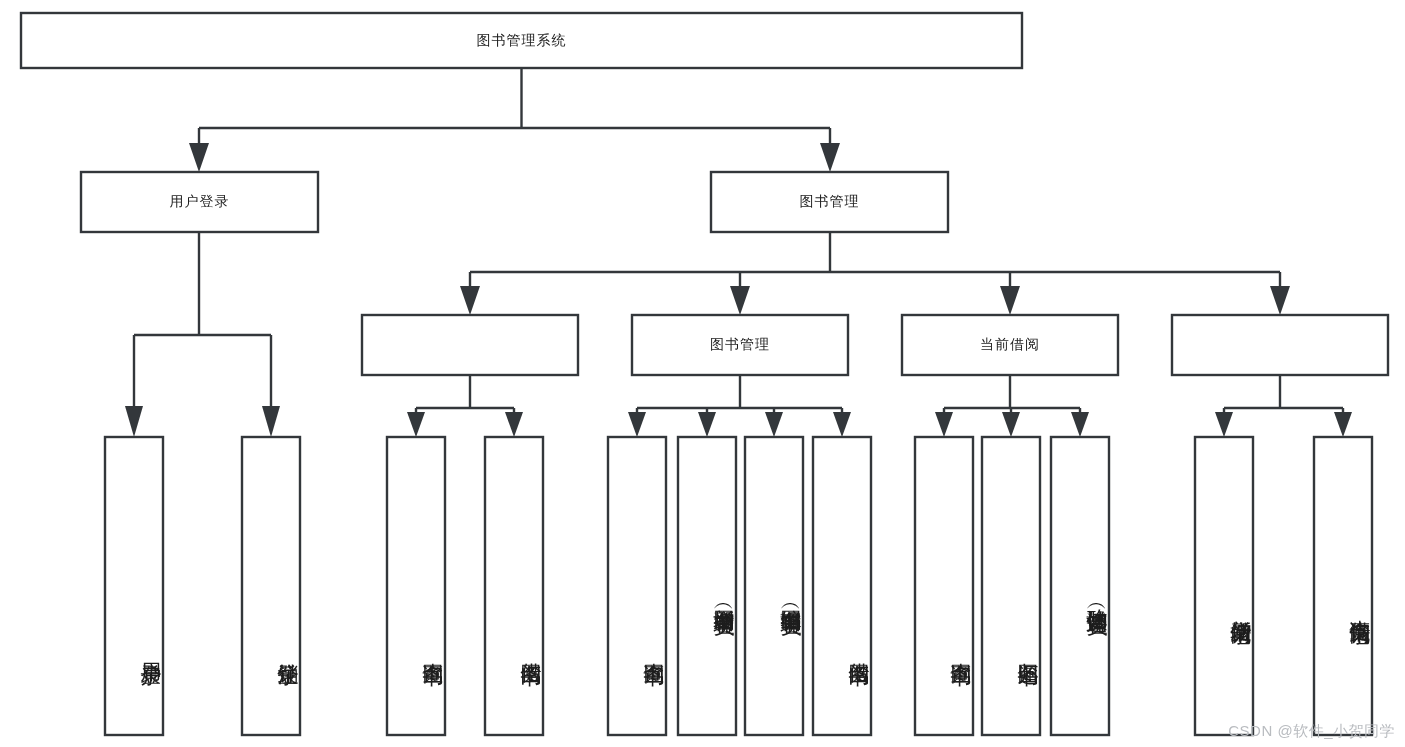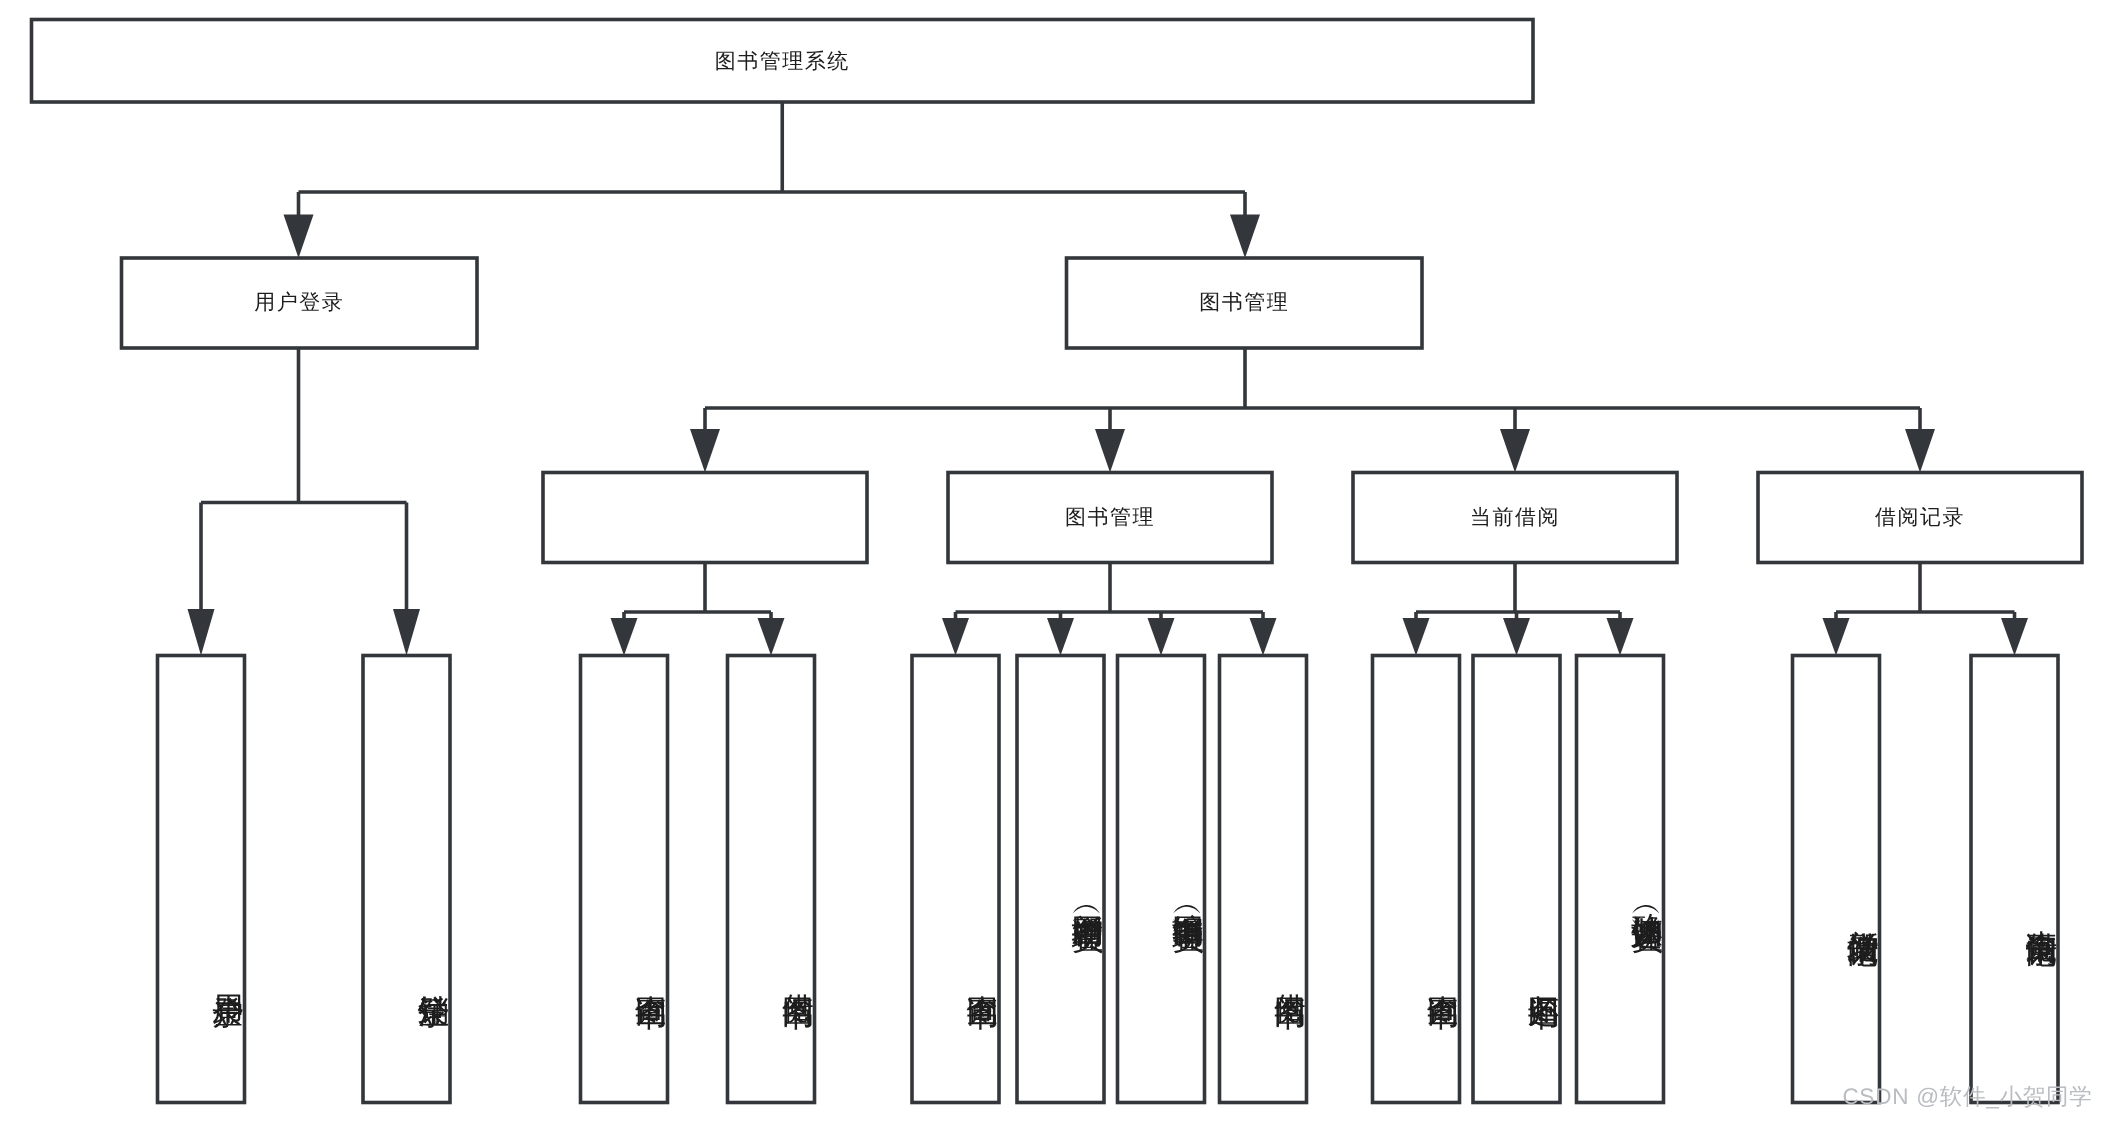--- a/index.html
+++ b/index.html
@@ -180,21 +180,20 @@
     </g>
   </svg>
 
   <div class="hlabel-wrap" style="left:21px; top:13px; width:1001px; height:55px;">图书管理系统</div>
 
   <div class="hlabel-wrap" style="left:81px; top:172px; width:237px; height:60px;">用户登录</div>
   <div class="hlabel-wrap" style="left:711px; top:172px; width:237px; height:60px;">图书管理</div>
 
   <div class="hlabel-wrap" style="left:632px; top:315px; width:216px; height:60px;">图书管理</div>
   <div class="hlabel-wrap" style="left:902px; top:315px; width:216px; height:60px;">当前借阅</div>
-  <div class="hlabel-wrap" style="left:1172px; top:315px; width:216px; height:60px;">借阅记录</div>
 
   <div class="vlabel-wrap" style="left:105px; top:437px; width:58px; height:298px; padding-top:62px;">用户登录</div>
   <div class="vlabel-wrap" style="left:242px; top:437px; width:58px; height:298px; padding-top:62px;">注销登录</div>
 
   <div class="vlabel-wrap" style="left:387px; top:437px; width:58px; height:298px; padding-top:62px;">查询图书</div>
   <div class="vlabel-wrap" style="left:485px; top:437px; width:58px; height:298px; padding-top:62px;">借阅图书</div>
 
   <div class="vlabel-wrap" style="left:608px; top:437px; width:58px; height:298px; padding-top:62px;">查询图书</div>
   <div class="vlabel-wrap" style="left:678px; top:437px; width:58px; height:298px; padding-top:10px;">新增图书（管理员）</div>
   <div class="vlabel-wrap" style="left:745px; top:437px; width:58px; height:298px; padding-top:10px;">编辑图书（管理员）</div>

